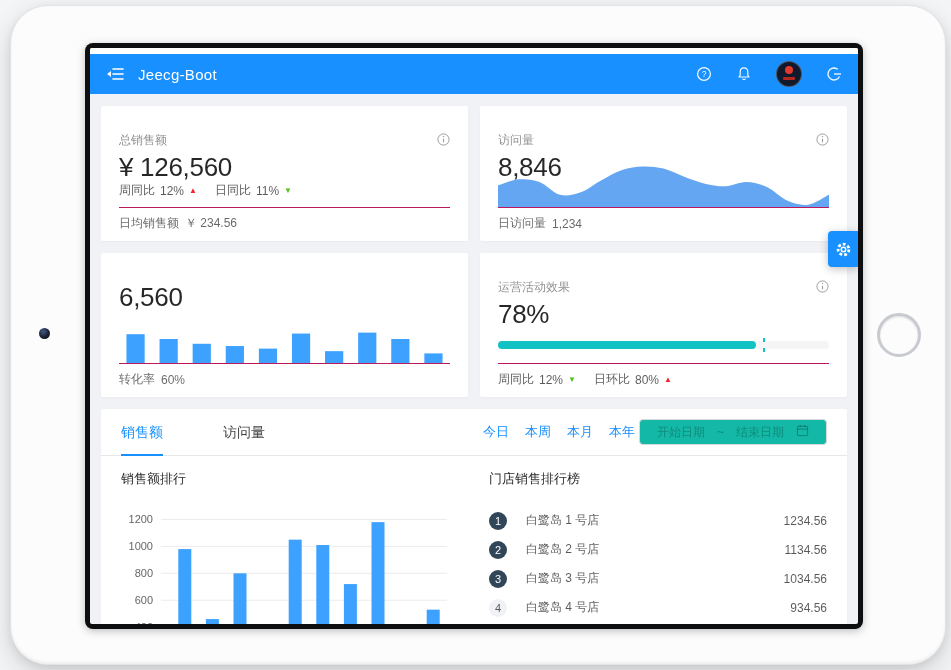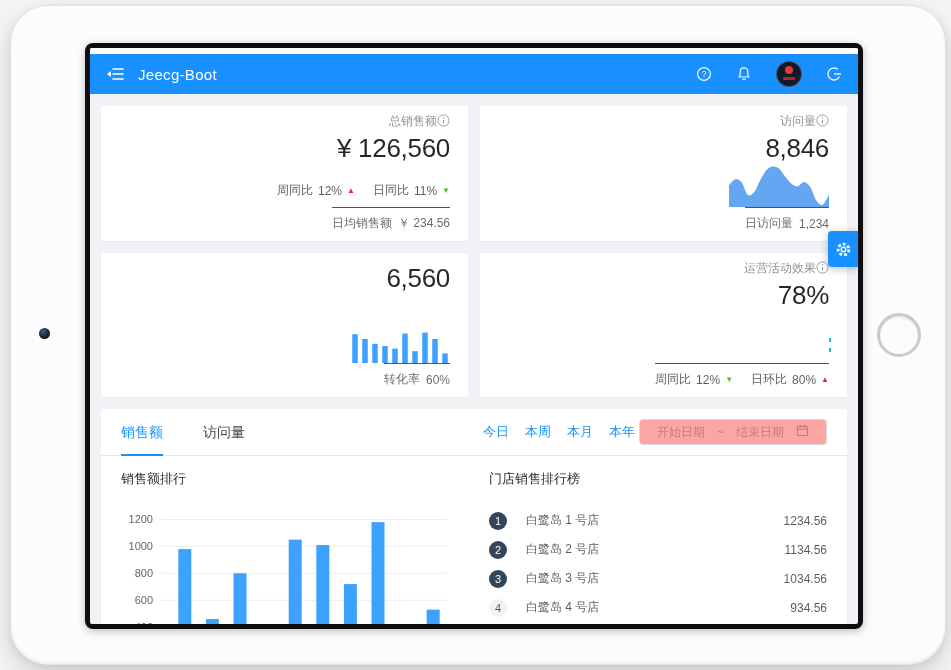--- a/index.html
+++ b/index.html
@@ -44,22 +44,22 @@
   .avatar{
     position:relative;width:24px;height:24px;border-radius:50%;background:#101a2c;overflow:hidden;
     border:1px solid rgba(255,255,255,.25);cursor:pointer;flex:0 0 auto;
   }
   .avatar .a-dot{position:absolute;left:8px;top:4px;width:8px;height:8px;border-radius:50%;background:#e23a2e;}
   .avatar .a-bar{position:absolute;left:6px;top:15px;width:12px;height:3px;border-radius:1px;background:#b5281f;}
   
   .content{margin:12px 11px 0;display:flex;flex-direction:column;gap:12px;}
   .card-row{display:flex;gap:12px;}
   .stat-card{
-    flex:1;background:#fff;border-radius:2px;padding:7px 18px 8px;box-sizing:border-box;
-    display:flex;flex-direction:column;box-shadow:0 1px 2px rgba(0,0,0,.03);align-items:flex-end;
+    flex:1;background:#fff;border-radius:2px;padding:26px 18px 8px;box-sizing:border-box;
+    display:flex;flex-direction:column;box-shadow:0 1px 2px rgba(0,0,0,.03);
   }
   .row-1 .stat-card{height:135px;}
   .row-2 .stat-card{height:144px;}
   .card-head{display:flex;align-items:center;justify-content:space-between;font-size:12px;color:rgba(0,0,0,.45);}
   .card-value{font-size:26px;color:rgba(0,0,0,.85);line-height:1.25;margin-top:2px;letter-spacing:-.3px;}
   .card-body{flex:1;display:flex;align-items:flex-end;min-height:0;}
   .card-footer{
     border-top:1px solid #be185d;padding:7px 0 1px;font-size:12px;color:rgba(0,0,0,.6);
     display:flex;align-items:center;gap:6px;
   }
@@ -82,21 +82,21 @@
   .tabbar{display:flex;align-items:center;height:46px;padding:0 20px;border-bottom:1px solid #e8e8e8;}
   .tab{
     position:relative;height:46px;line-height:46px;font-size:14px;color:rgba(0,0,0,.75);
     margin-right:40px;cursor:pointer;
   }
   .tab.active{color:#1890ff;}
   .tab.active::after{content:"";position:absolute;left:0;right:0;bottom:-1px;height:2px;background:#1890ff;}
   .tab-extra{margin-left:auto;display:flex;align-items:center;gap:4px;}
   .quick-filter{font-size:13px;color:#1890ff;cursor:pointer;}
   .date-range{
-    width:188px;height:26px;border:1px solid #d9d9d9;border-radius:4px;background:#fca5a5;
+    width:188px;height:26px;border:1px solid #d9d9d9;border-radius:4px;background:#14b8a6;
     display:flex;align-items:center;justify-content:center;gap:12px;font-size:12px;color:rgba(0,0,0,.25);
     padding:0 8px;box-sizing:border-box;cursor:pointer;
   }
   .panel{display:flex;gap:30px;padding:14px 20px 0;}
   .panel-col{flex:1;min-width:0;}
   .panel-title{font-size:13px;color:rgba(0,0,0,.85);}
   .rank-list{margin-top:18px;}
   .rank-row{display:flex;align-items:center;height:29px;}
   .badge{
     width:18px;height:18px;border-radius:50%;text-align:center;line-height:18px;font-size:11px;
@@ -284,21 +284,21 @@
                     <span class="t-val">80%</span>
                     <span class="arrow up">▲</span>
                   </span>
               </div>
             </div>
           </section>
         </div>
 
         <section class="bottom-card">
           <div class="tabbar">
-            <span id="tabs-holder" style="display:flex;">
+            <span id="tabs-holder" style="display:flex;gap:20px;">
                 <span class="tab active">销售额</span>
                 <span class="tab">访问量</span>
               </span>
             <span class="tab-extra">
               <span id="quick-filters" style="display:flex;gap:16px;">
                   <span class="quick-filter">今日</span>
                   <span class="quick-filter">本周</span>
                   <span class="quick-filter">本月</span>
                   <span class="quick-filter">本年</span>
                 </span>

